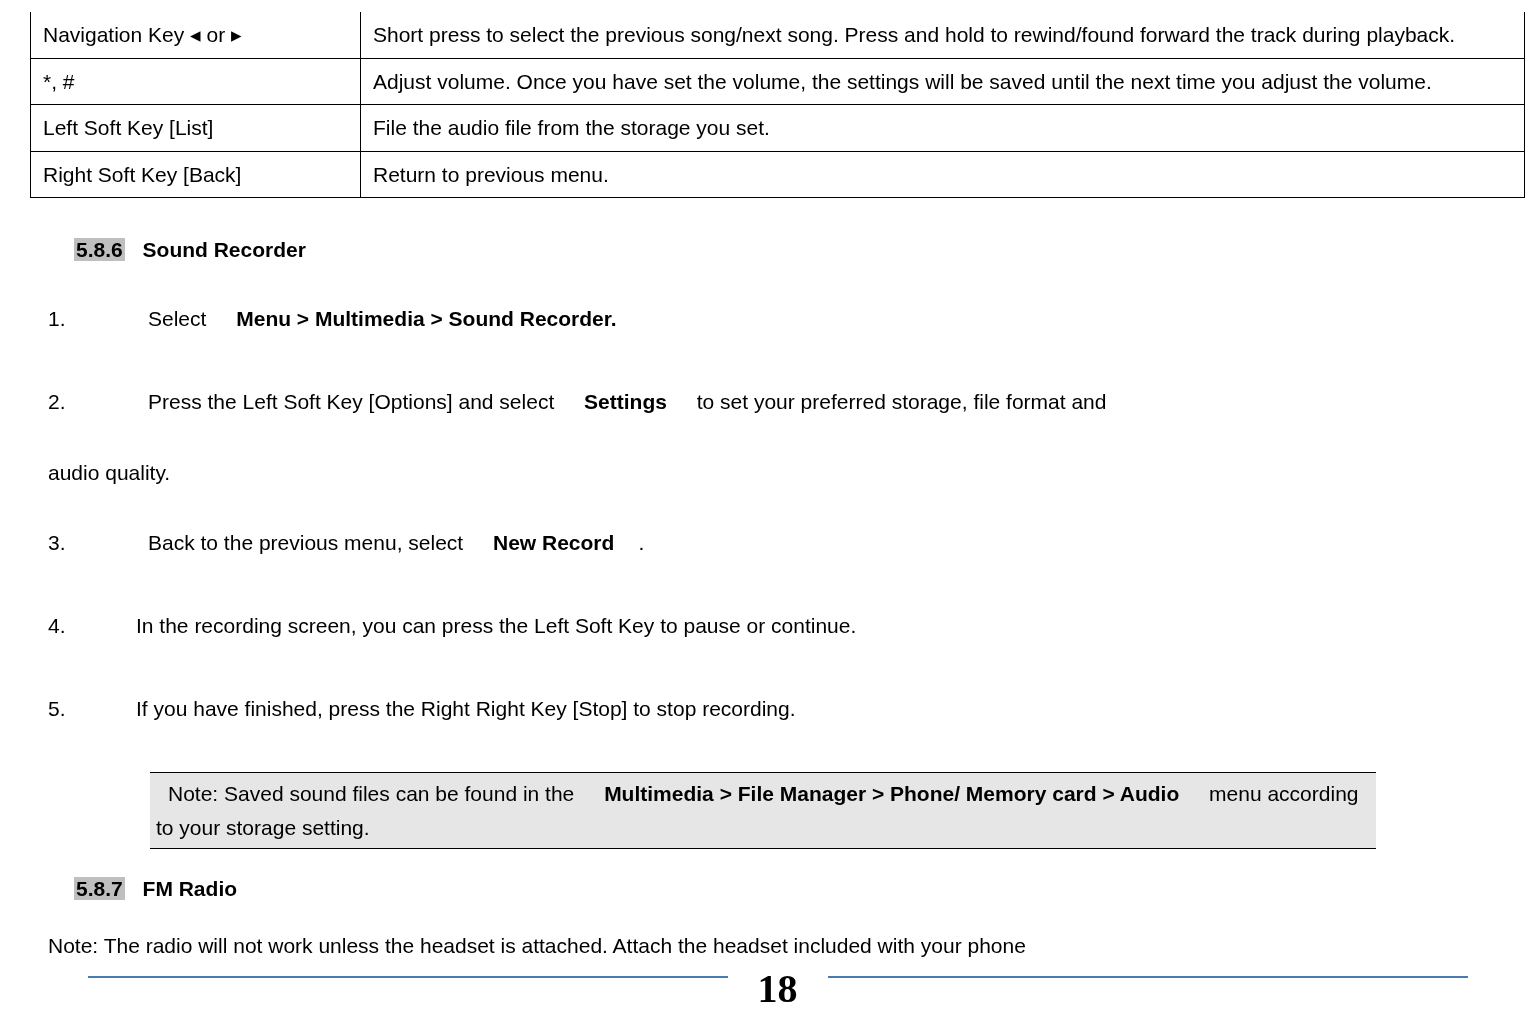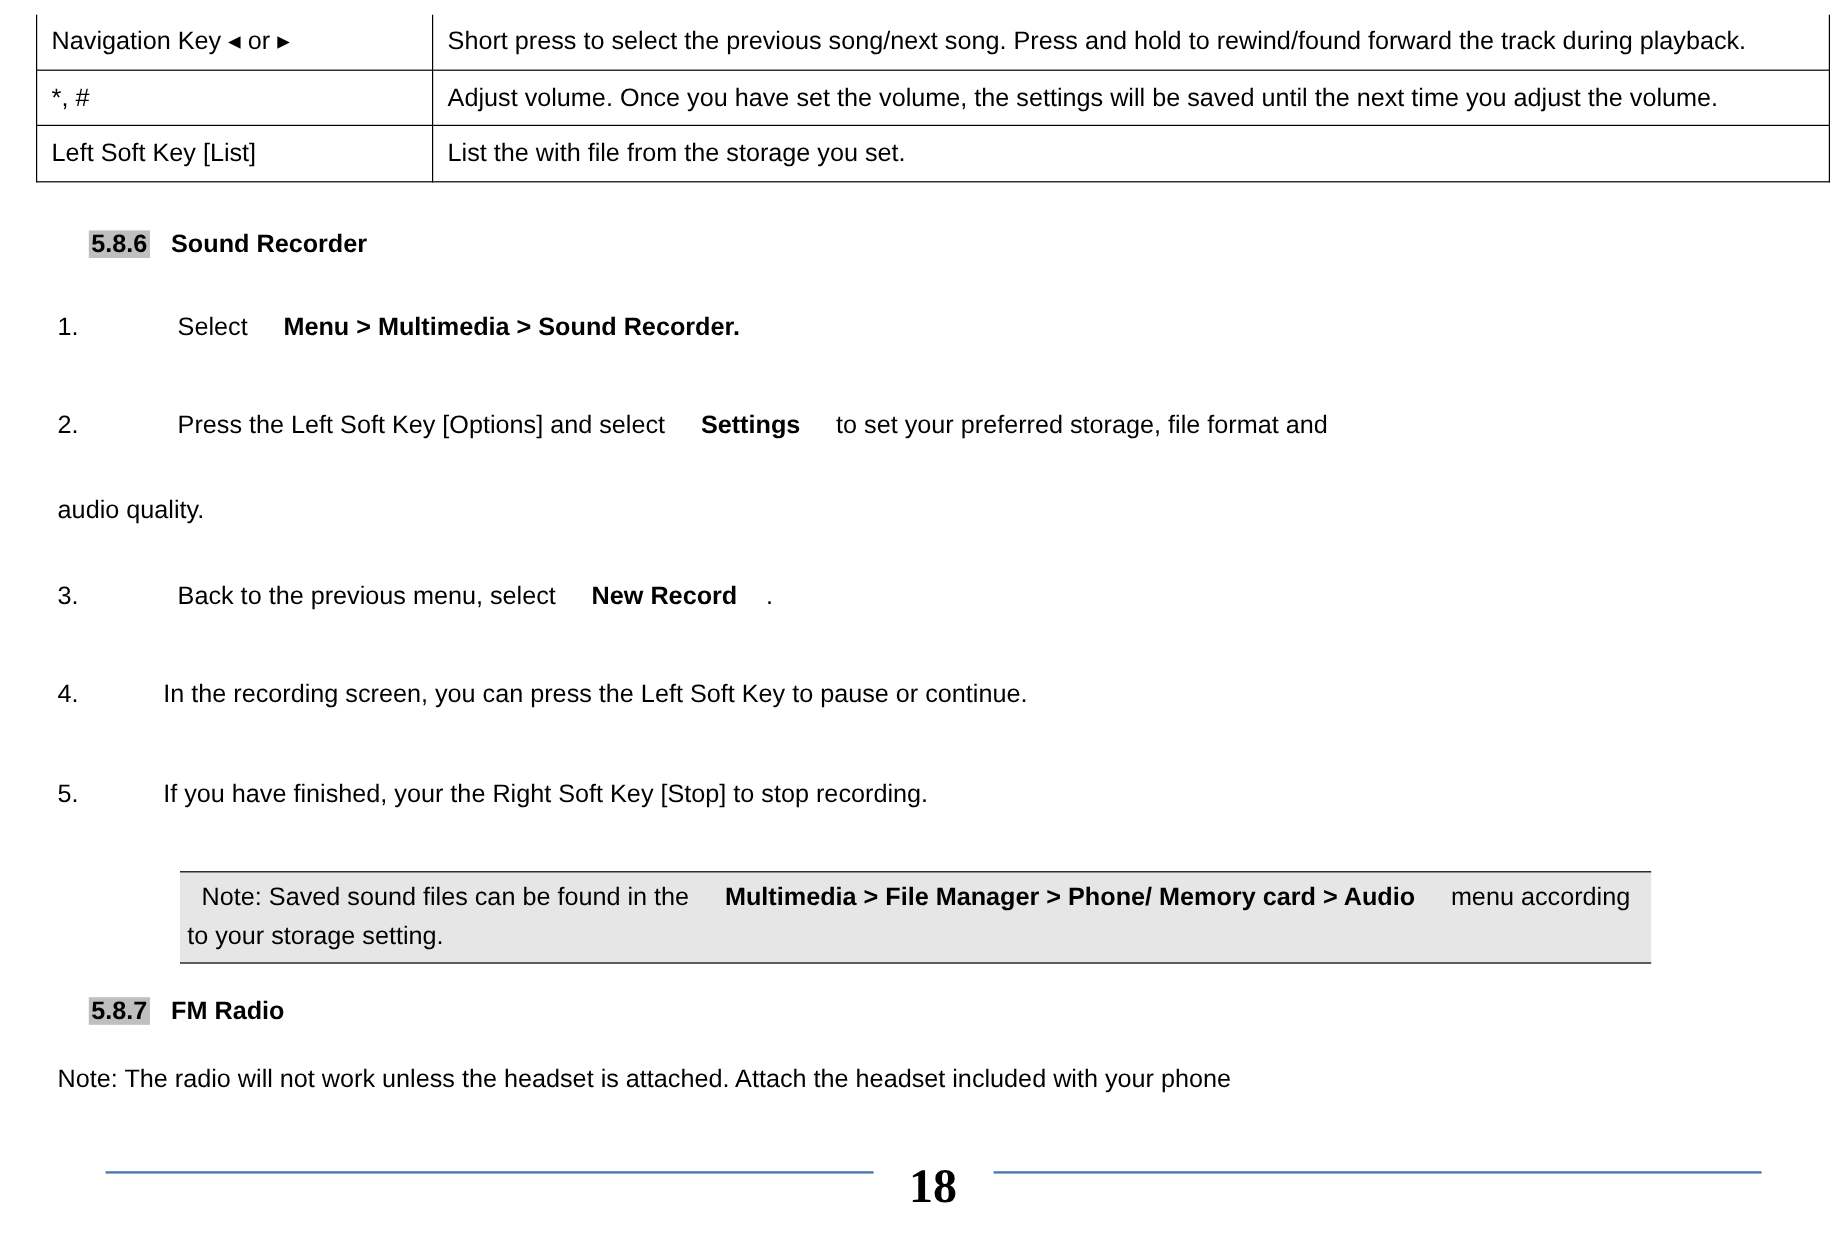--- a/index.html
+++ b/index.html
@@ -97,21 +97,25 @@
       <tr>
     <td style="border-top:none;">Navigation Key ◂ or ▸</td>
     <td style="border-top:none;">Short press to select the previous song/next song. Press and hold to rewind/found forward the track during playback.</td>
   </tr>
   <tr>
     <td>*, #</td>
     <td>Adjust volume. Once you have set the volume, the settings will be saved until the next time you adjust the volume.</td>
   </tr>
   <tr>
     <td>Left Soft Key [List]</td>
-    <td>List the with file from the storage you set.</td>
+    <td>File the audio file from the storage you set.</td>
+  </tr>
+  <tr>
+    <td>Right Soft Key [Back]</td>
+    <td>Return to previous menu.</td>
   </tr>
 </tbody>
   </table>
 
 <div class="section-heading">
   <span class="sec-num">5.8.6</span><span class="sec-title"> Sound Recorder</span>
 </div>
 
 <div class="list-line">
   <div class="list-num">1.</div>
@@ -135,21 +139,21 @@
   </div>
 </div>
 
 <div class="list-line">
   <div class="list-num">4.</div>
   <div class="list-content">In the recording screen, you can press the Left Soft Key to pause or continue.</div>
 </div>
 
 <div class="list-line">
   <div class="list-num">5.</div>
-  <div class="list-content">If you have finished, your the Right Soft Key [Stop] to stop recording.</div>
+  <div class="list-content">If you have finished, press the Right Right Key [Stop] to stop recording.</div>
 </div>
 
 <div class="note-box">
   <div class="note-inner">
     <span>Note: Saved sound files can be found in the </span><span class="bold">Multimedia &gt; File Manager &gt; Phone/ Memory card &gt; Audio</span><span> menu according to your storage setting.</span>
   </div>
 </div>
 
 <div class="section-heading">
   <span class="sec-num">5.8.7</span><span class="sec-title"> FM Radio</span>

